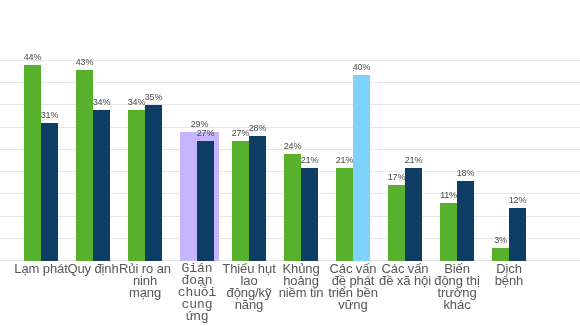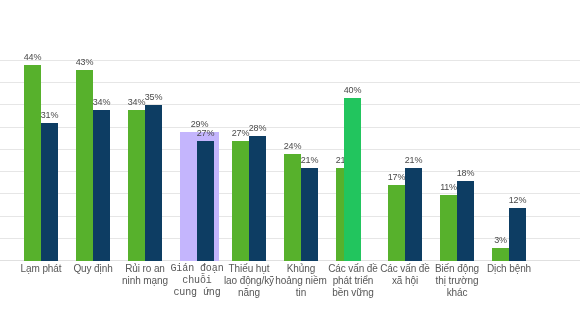--- a/index.html
+++ b/index.html
@@ -73,21 +73,21 @@
     position: absolute;
     left: 0;
     top: 263px;
     width: 580px;
     height: 63px;
   }
   .cat-label {
     position: absolute;
     top: 0;
     text-align: center;
-    font-size: 10px;
+    font-size: 13px;
     line-height: 12px;
     color: #575757;
     letter-spacing: -0.1px;
     word-wrap: break-word;
   }
 </style>
 </head>
 <body>
 
 <div id="chart-root">
@@ -154,34 +154,34 @@
           <span class="bar-value">24%</span>
         </div>
         <div class="bar series-navy" style="height: 93.45px; background: rgb(13, 61, 99); left: 17px; width: 17px;">
           <span class="bar-value">21%</span>
         </div>
       </div>
       <div class="group" style="left: 336px; width: 34px;">
         <div class="bar series-green" style="height: 93.45px; background: rgb(87, 177, 44); left: 0px; width: 17px;">
           <span class="bar-value">21%</span>
         </div>
-        <div class="bar series-navy" style="height: 163px; background: #22c55e; left: 8px; width: 17px;">
+        <div class="bar series-navy" style="height: 186px; background: #7dd3fc; left: 17px; width: 17px;">
           <span class="bar-value">40%</span>
         </div>
       </div>
       <div class="group" style="left: 388px; width: 34px;">
         <div class="bar series-green" style="height: 75.65px; background: rgb(87, 177, 44); left: 0px; width: 17px; margin-top: 41px;">
           <span class="bar-value">17%</span>
         </div>
         <div class="bar series-navy" style="height: 93.45px; background: rgb(13, 61, 99); left: 17px; width: 17px;">
           <span class="bar-value">21%</span>
         </div>
       </div>
       <div class="group" style="left: 440px; width: 34px;">
-        <div class="bar series-green" style="height: 66px; background: rgb(87, 177, 44); left: 0px; width: 17px;">
+        <div class="bar series-green" style="height: 58px; background: rgb(87, 177, 44); left: 0px; width: 17px;">
           <span class="bar-value">11%</span>
         </div>
         <div class="bar series-navy" style="height: 80.1px; background: rgb(13, 61, 99); left: 17px; width: 17px;">
           <span class="bar-value">18%</span>
         </div>
       </div>
       <div class="group" style="left: 492px; width: 34px;">
         <div class="bar series-green" style="height: 13.35px; background: rgb(87, 177, 44); left: 0px; width: 17px;">
           <span class="bar-value">3%</span>
         </div>

